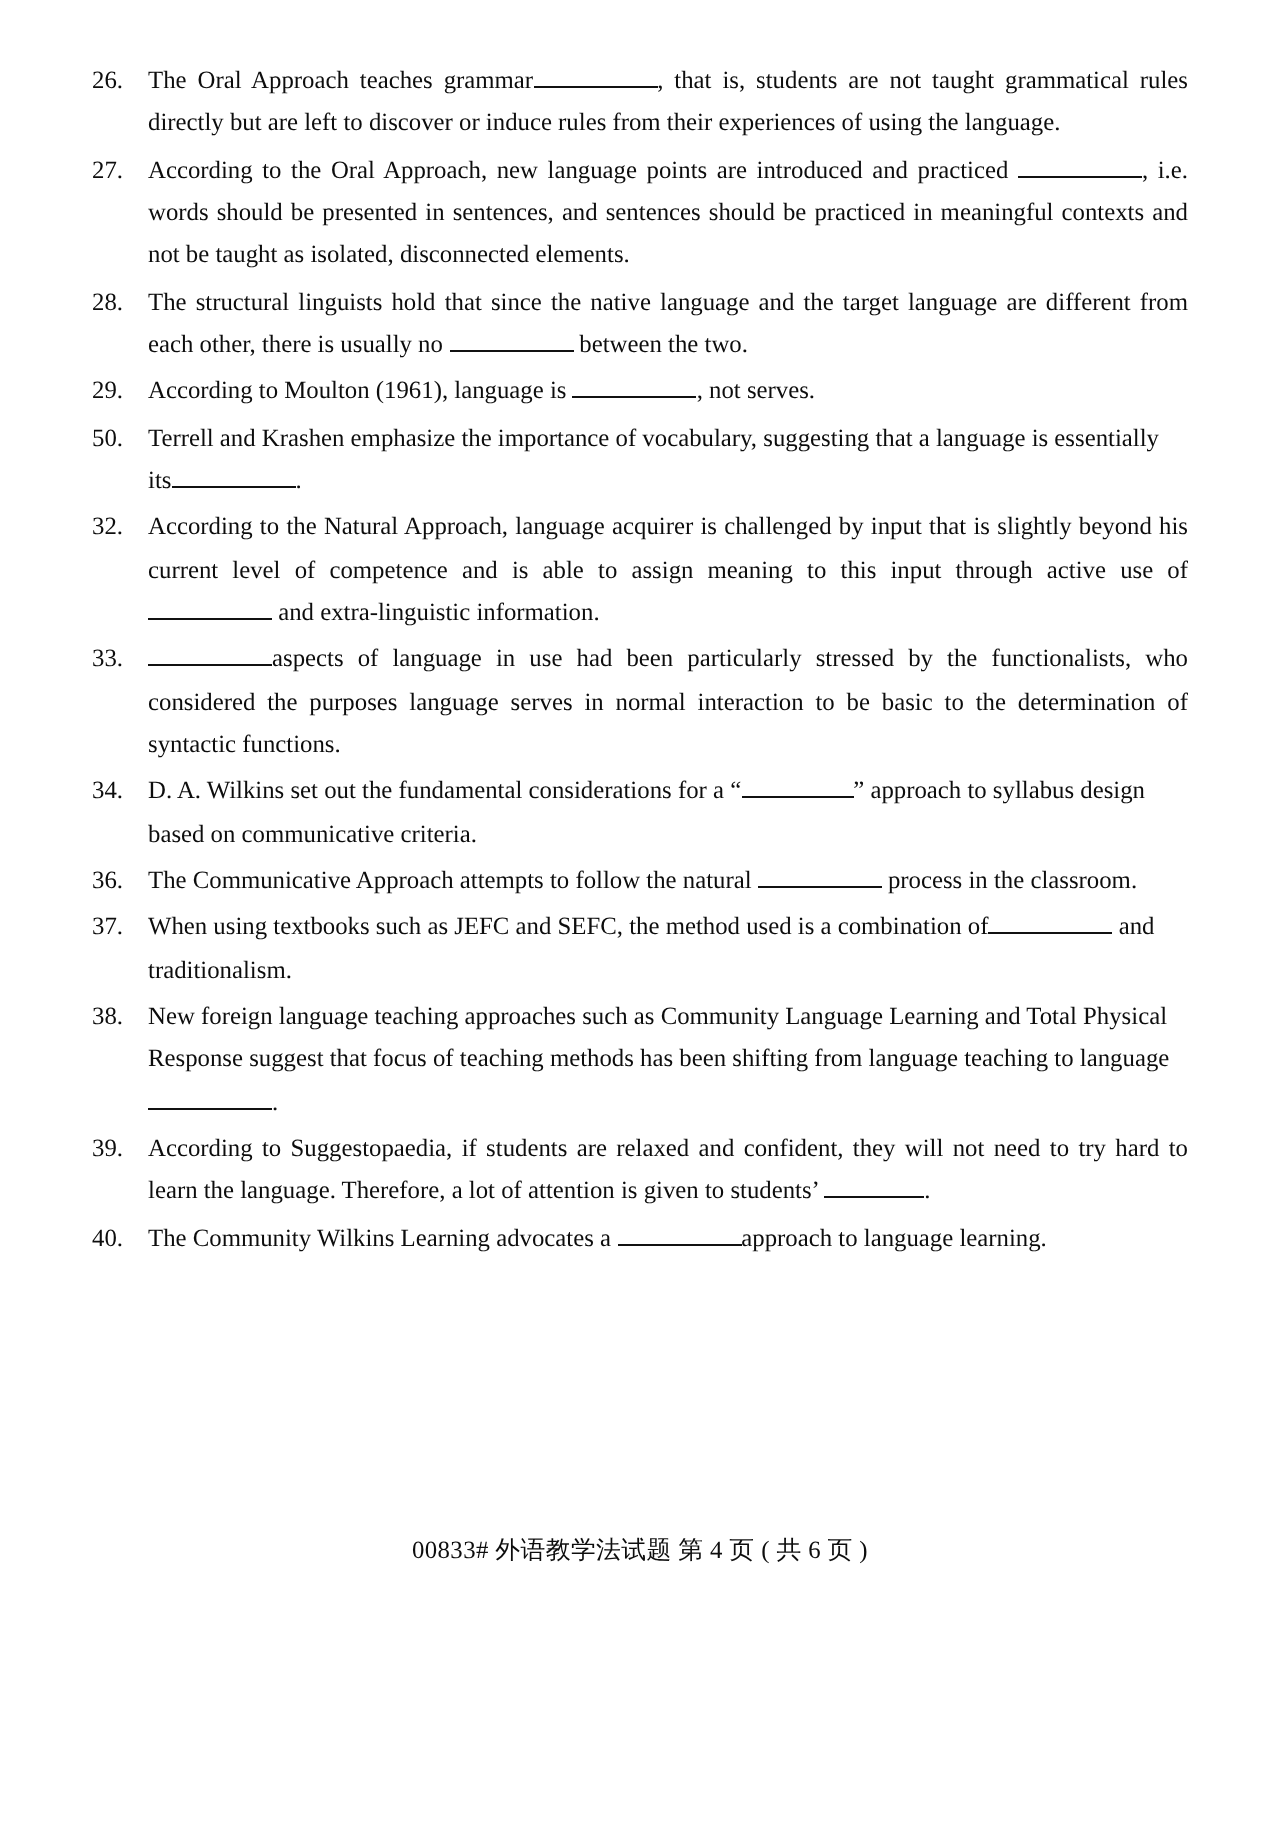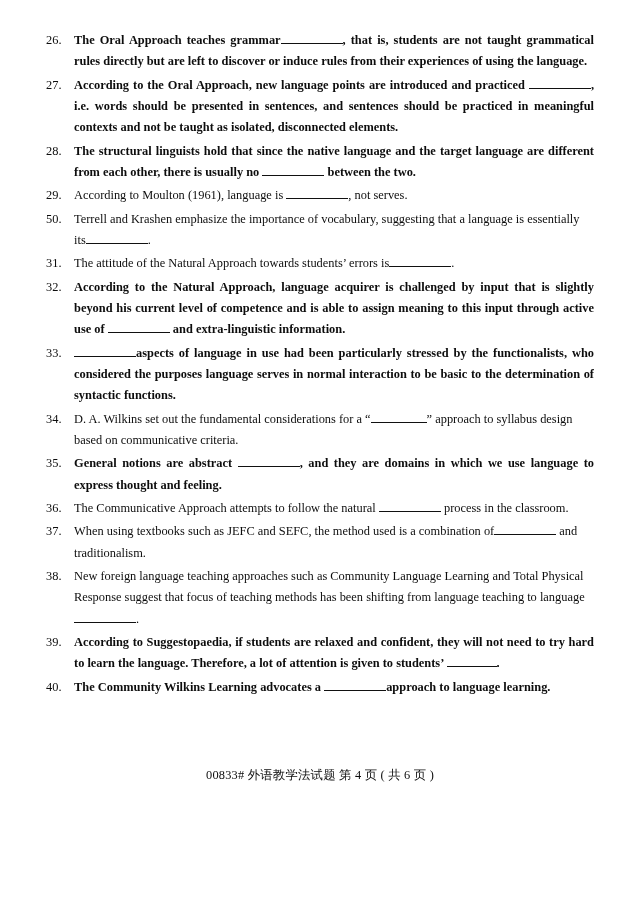--- a/index.html
+++ b/index.html
@@ -42,21 +42,20 @@
     white-space: nowrap;
   }
   .qtext {
     flex: 1 1 auto;
     text-align: justify;
     text-justify: inter-word;
     hyphens: none;
   }
   .qtext.loose {
     text-align: justify;
-    font-weight: bold;
   }
   .qtext.natural {
     text-align: left;
   }
   .blank {
     display: inline-block;
     border-bottom: 1px solid #111;
     height: 0.92em;
     vertical-align: baseline;
   }
@@ -90,38 +89,30 @@
       </li>
       <li class="qitem">
         <span class="qnum">29.</span>
         <span class="qtext natural"><span>According to Moulton (1961), language is </span><span class="blank" style="width: 62px;"></span><span>, not serves.</span></span>
       </li>
       <li class="qitem">
         <span class="qnum">50.</span>
         <span class="qtext natural"><span>Terrell and Krashen emphasize the importance of vocabulary, suggesting that a language is essentially its</span><span class="blank" style="width: 62px;"></span><span>.</span></span>
       </li>
       <li class="qitem">
-        <span class="qnum">31.</span>
-        <span class="qtext natural"><span>The attitude of the Natural Approach towards students’ errors is</span><span class="blank" style="width: 62px;"></span><span>.</span></span>
-      </li>
-      <li class="qitem">
         <span class="qnum">32.</span>
         <span class="qtext loose"><span>According to the Natural Approach, language acquirer is challenged by input that is slightly beyond his current level of competence and is able to assign meaning to this input through active use of </span><span class="blank" style="width: 62px;"></span><span> and extra-linguistic information.</span></span>
       </li>
       <li class="qitem">
         <span class="qnum">33.</span>
         <span class="qtext loose"><span class="blank" style="width: 62px;"></span><span>aspects of language in use had been particularly stressed by the functionalists, who considered the purposes language serves in normal interaction to be basic to the determination of syntactic functions.</span></span>
       </li>
       <li class="qitem">
         <span class="qnum">34.</span>
         <span class="qtext natural"><span>D. A. Wilkins set out the fundamental considerations for a “</span><span class="blank" style="width: 56px;"></span><span>” approach to syllabus design based on communicative criteria.</span></span>
-      </li>
-      <li class="qitem">
-        <span class="qnum">35.</span>
-        <span class="qtext loose"><span>General notions are abstract </span><span class="blank" style="width: 62px;"></span><span>, and they are domains in which we use language to express thought and feeling.</span></span>
       </li>
       <li class="qitem">
         <span class="qnum">36.</span>
         <span class="qtext natural"><span>The Communicative Approach attempts to follow the natural </span><span class="blank" style="width: 62px;"></span><span> process in the classroom.</span></span>
       </li>
       <li class="qitem">
         <span class="qnum">37.</span>
         <span class="qtext natural"><span>When using textbooks such as JEFC and SEFC, the method used is a combination of</span><span class="blank" style="width: 62px;"></span><span> and traditionalism.</span></span>
       </li>
       <li class="qitem">

